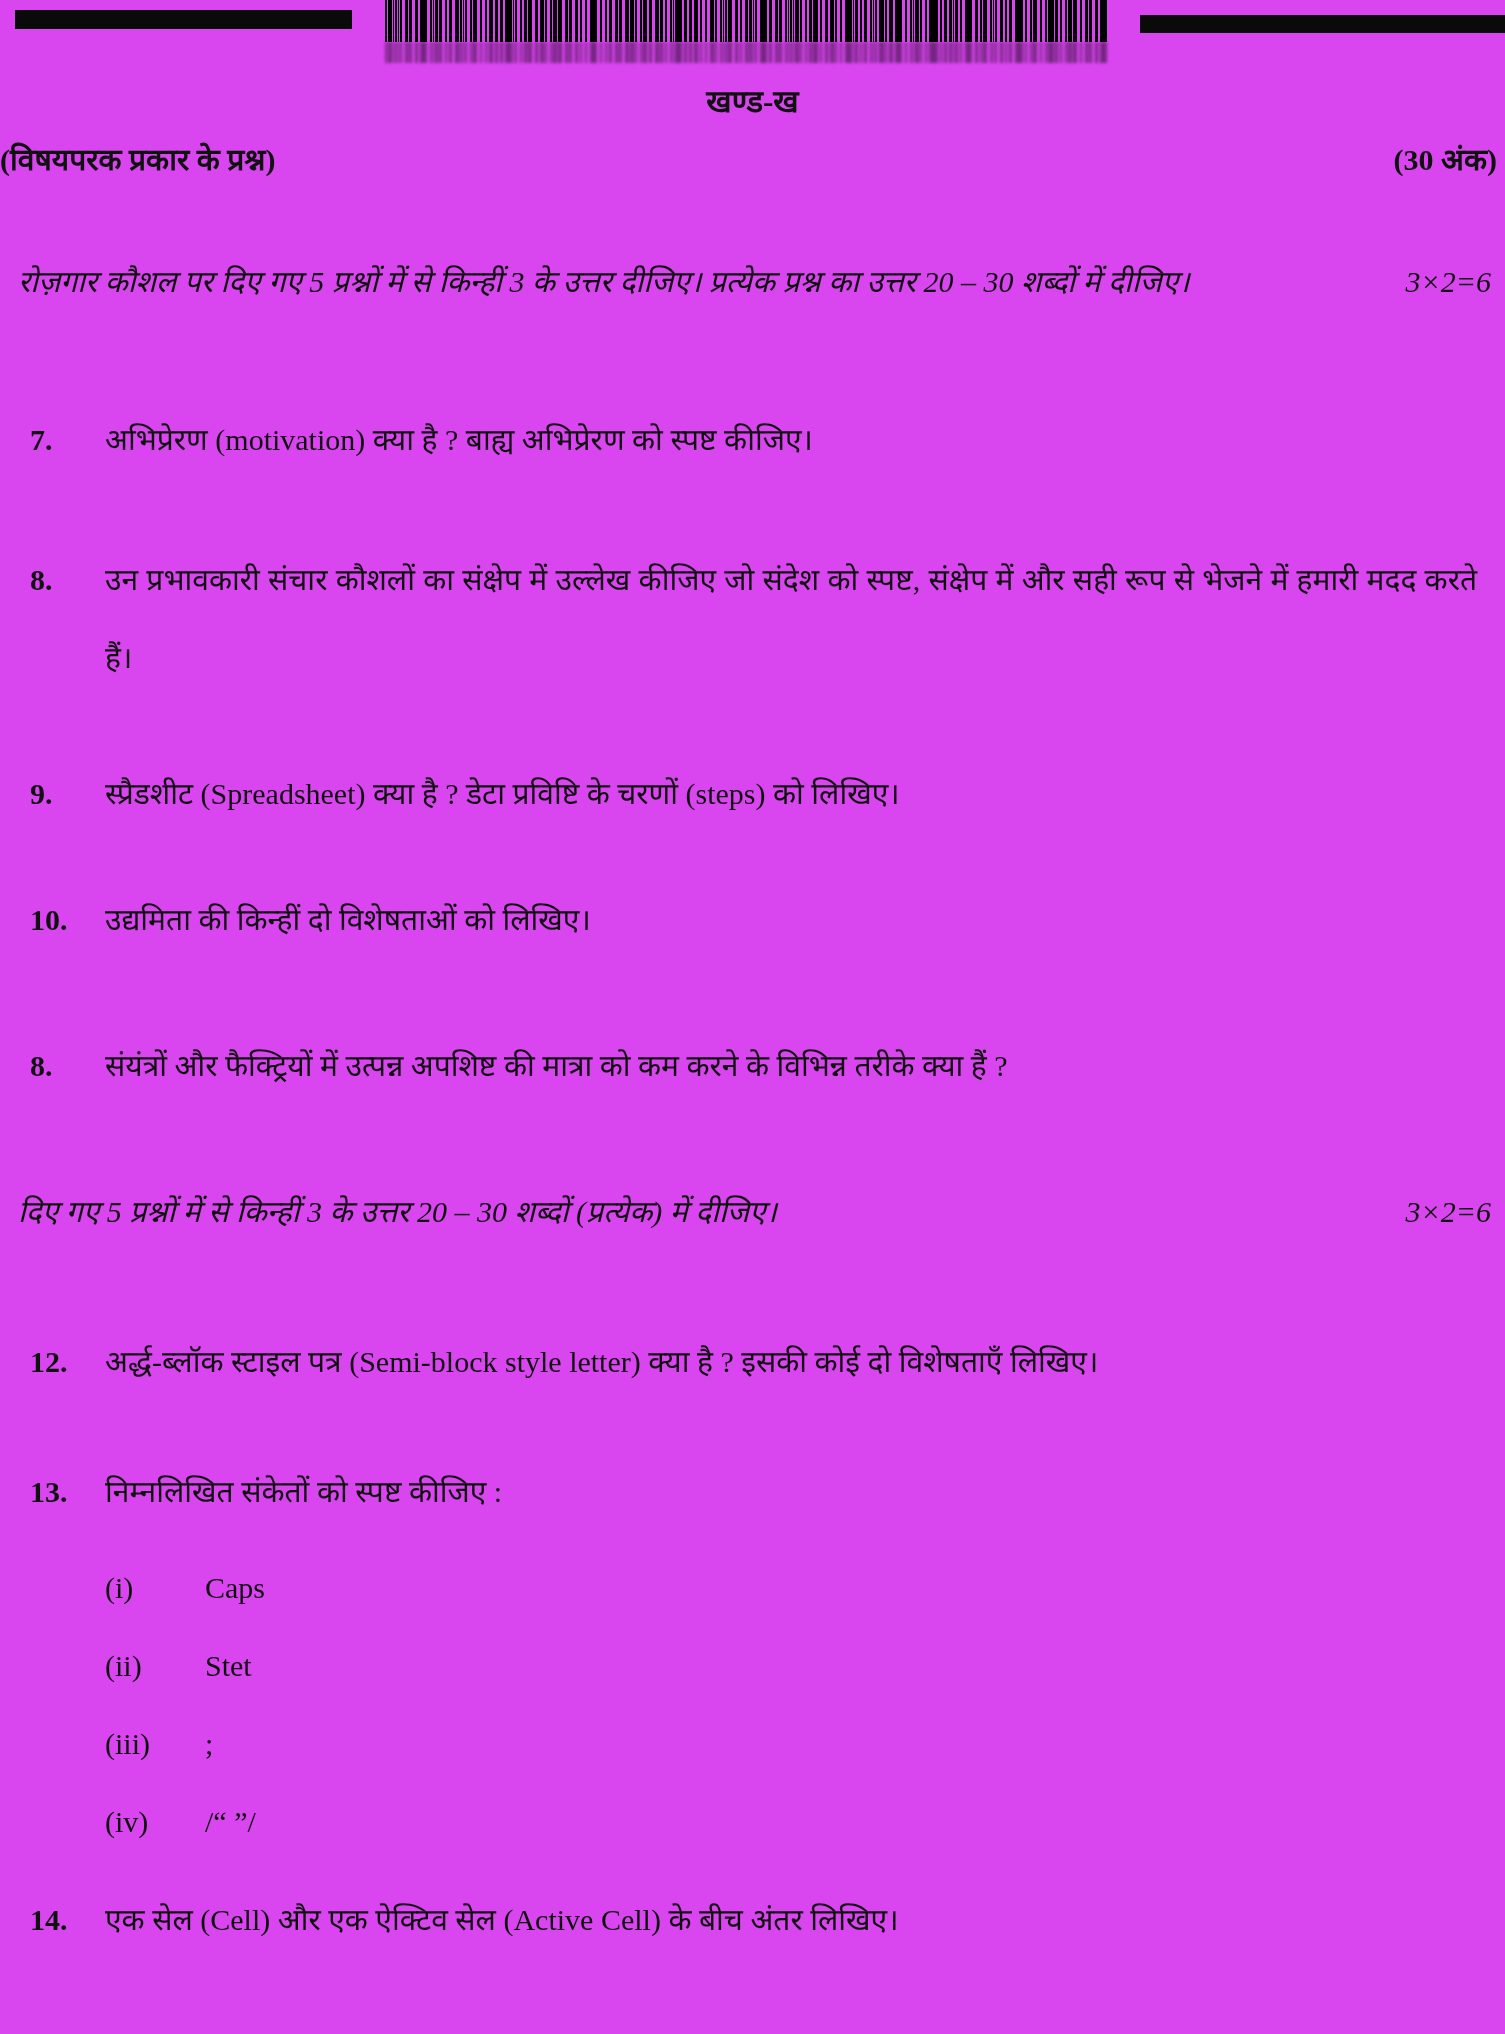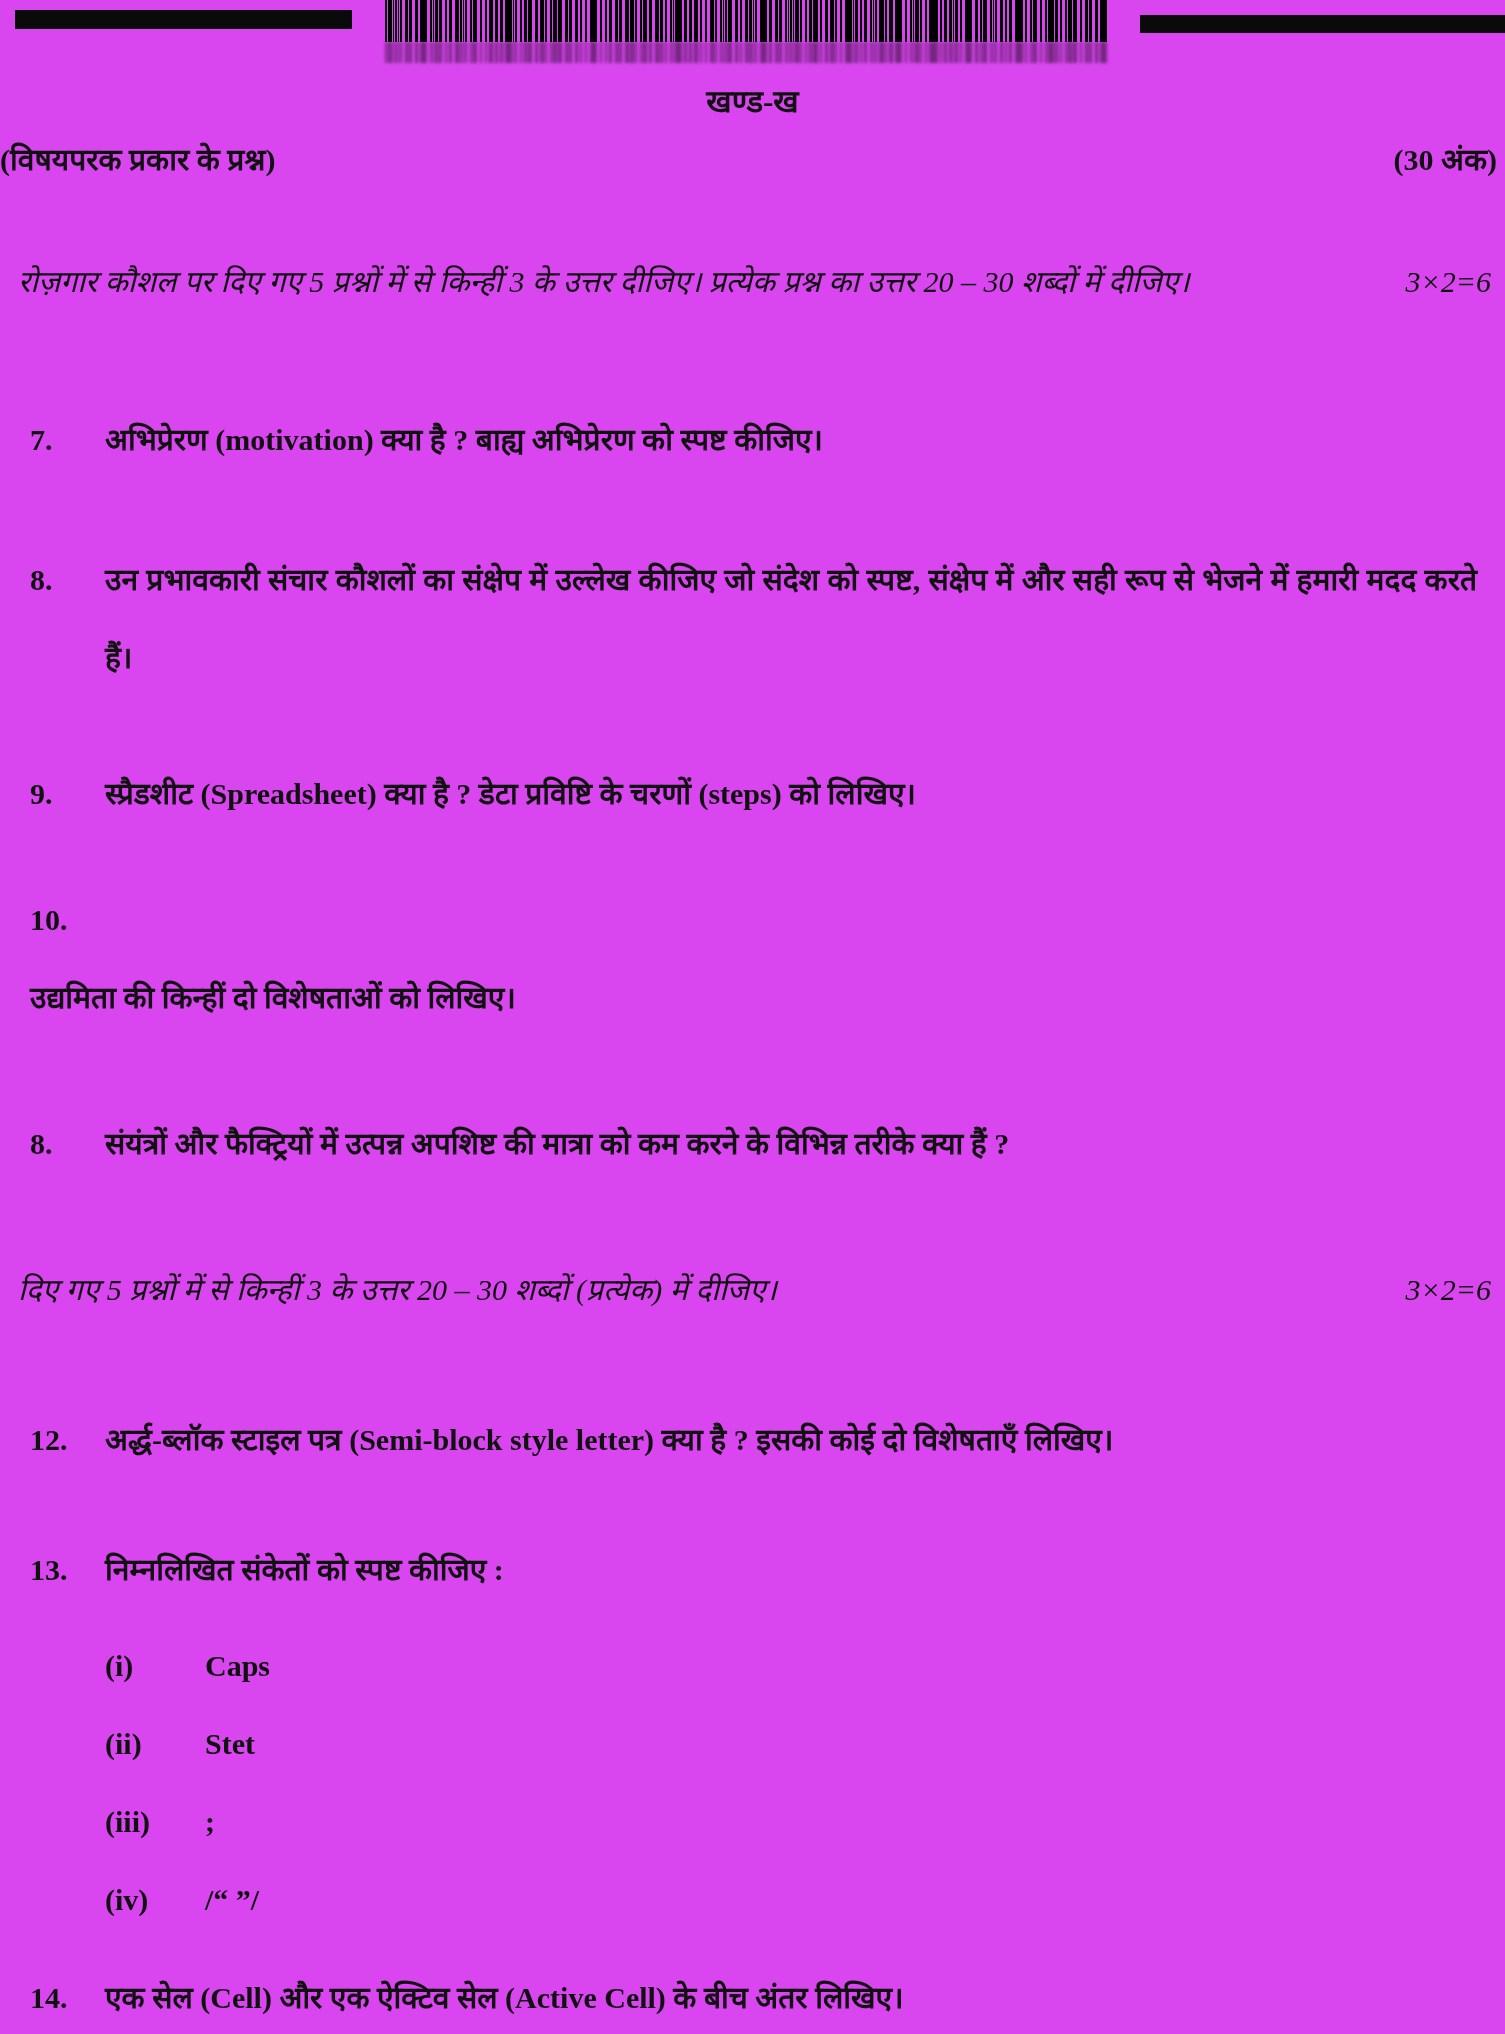--- a/index.html
+++ b/index.html
@@ -61,25 +61,25 @@
   }
   #instr1{margin-top:60px;}
   #instr2{margin-top:68px;text-align:left;}
   
   .q{
     display:flex;
     margin-left:30px;
     font-size:30px;line-height:78px;
   }
   .qnum{flex:0 0 75px;font-weight:bold;}
-  .qtext{flex:1;padding-right:28px;text-align:justify;font-weight:bold;}
+  .qtext{flex:1;padding-right:28px;text-align:justify;}
   #q7{margin-top:80px;}
   #q8{margin-top:62px;}
   #q9{margin-top:58px;}
-  #q10{margin-top:48px;flex-direction:column;}
+  #q10{margin-top:48px;}
   #q11{margin-top:68px;}
   #q12{margin-top:72px;}
   #q13{margin-top:52px;}
   #q14{margin-top:20px;justify-content:flex-end;}
   
   .sublist{margin-top:18px;}
   .subitem{display:flex;height:78px;}
   .sublabel{flex:0 0 100px;}
   .subtext{flex:1;}
 </style>

